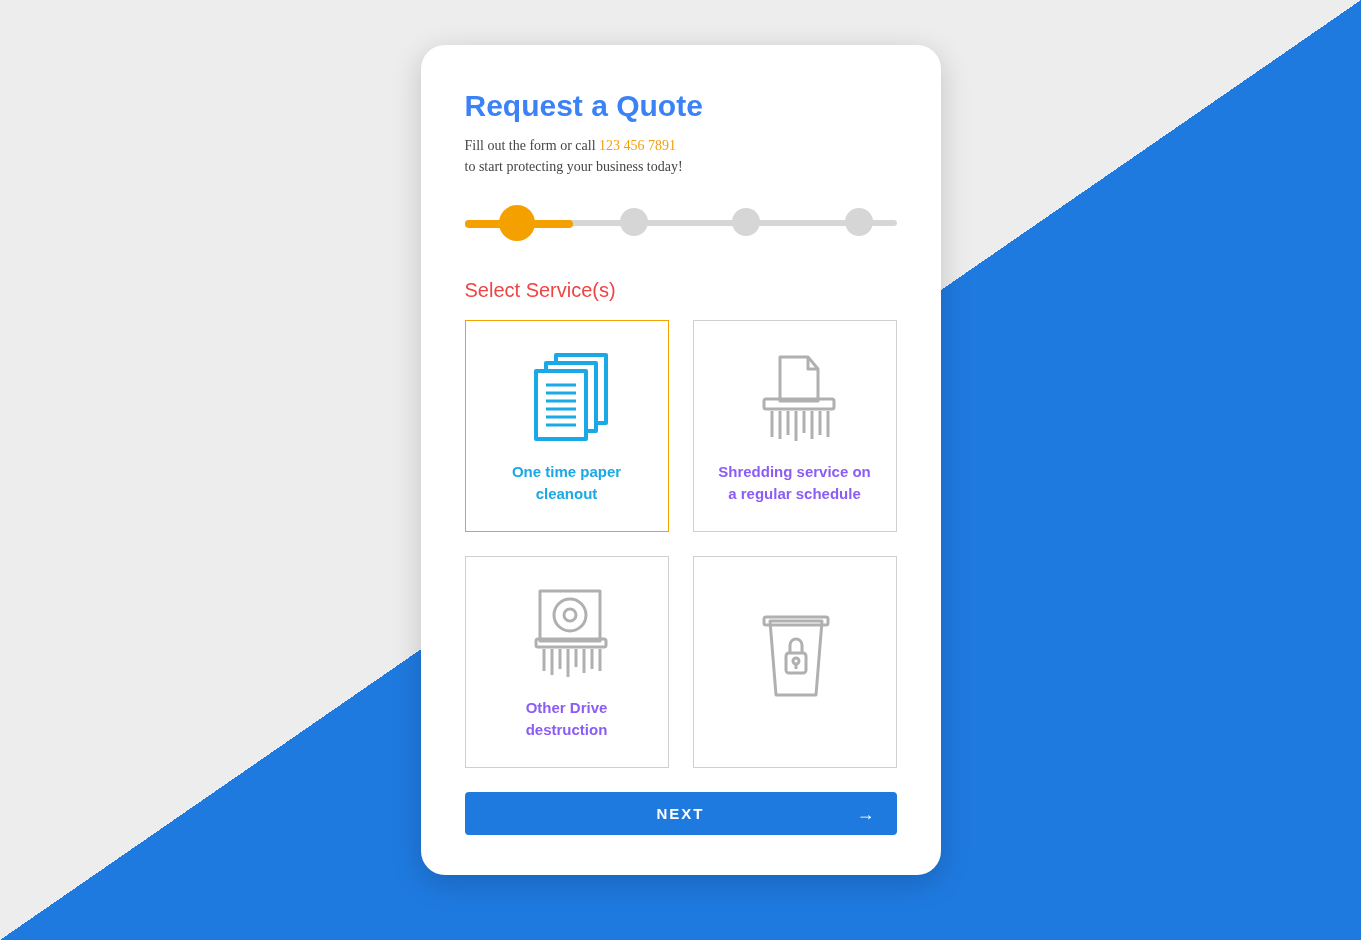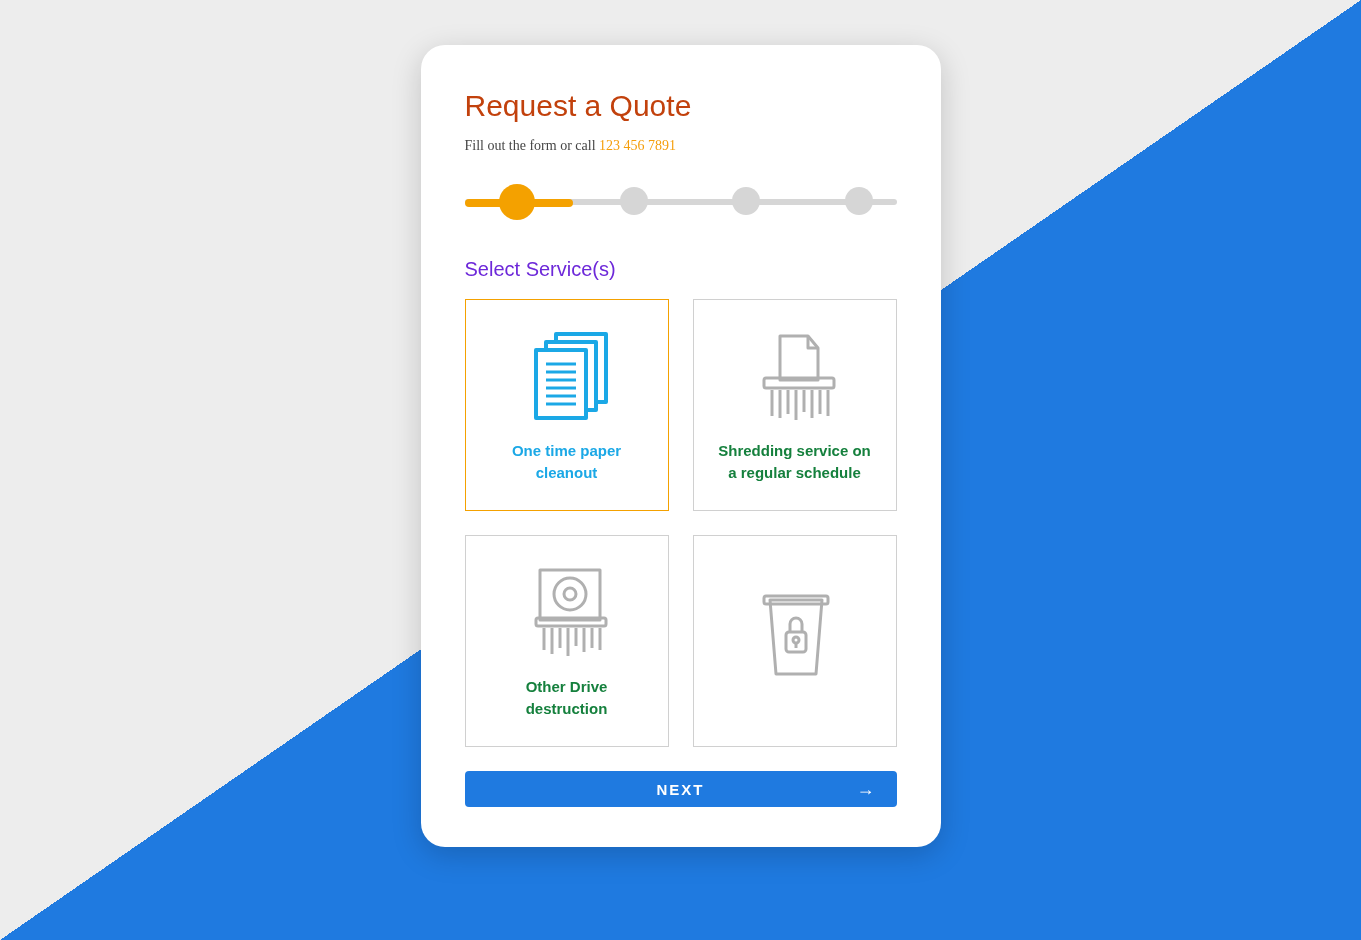--- a/index.html
+++ b/index.html
@@ -23,22 +23,22 @@
     z-index: 1;
     width: 520px;
     margin: 45px auto 0 auto;
     background: #fff;
     border-radius: 24px;
     box-shadow: 0 8px 30px rgba(0,0,0,0.18);
     padding: 44px 44px 40px 44px;
   }
   .title {
     font-size: 30px;
-    font-weight: 400;
-    color: #c2410c;
+    font-weight: 700;
+    color: #3b82f6;
     margin-bottom: 12px;
   }
   .subtitle-line {
     font-size: 14px;
     color: #454545;
     line-height: 1.5;
     font-family: Liberation Serif, serif;
   }
   .phone-link {
     color: #f59e0b;
@@ -70,21 +70,21 @@
     border-radius: 50%;
     background: #d6d6d6;
   }
   .dot.active {
     width: 36px; height: 36px; top: 0;
     background: #f4a100;
   }
   .section-title {
     font-size: 20px;
     font-weight: 500;
-    color: #6d28d9;
+    color: #ef4444;
     margin-top: 38px;
     margin-bottom: 18px;
   }
   .grid {
     display: grid;
     grid-template-columns: 1fr 1fr;
     gap: 24px;
   }
   .option {
     border: 1px solid #d0d0d0;
@@ -102,32 +102,32 @@
   }
   .option .icon-wrap {
     height: 100px;
     display: flex;
     align-items: center;
     justify-content: center;
     margin-bottom: 14px;
   }
   .option .label {
     font-size: 15px;
-    color: #15803d;
+    color: #8b5cf6;
     line-height: 1.45;
     font-weight: 600;
   }
   .option.selected .label {
     color: #1ba8e6;
     font-weight: 700;
   }
   .next-btn {
     margin-top: 24px;
     width: 100%;
-    height: 36px;
+    height: 43px;
     background: #1f7ae0;
     color: #fff;
     border: none;
     border-radius: 4px;
     font-size: 15px;
     font-weight: 700;
     letter-spacing: 2px;
     cursor: pointer;
     position: relative;
     display: flex;
@@ -148,20 +148,21 @@
 
 <div class="bg-triangle"></div>
 
 <div class="card">
 
   <h1 class="title">Request a Quote</h1>
 
   <p class="subtitle-line">
     <span>Fill out the form or call </span><a href="#" class="phone-link">123 456 7891</a>
   </p>
+  <p class="subtitle-line">to start protecting your business today!</p>
 
   <div class="progress-wrap">
     <div class="track"></div>
     <div class="track-fill" style="width:25%"></div>
     <div class="dot active" style="left:8%"></div>
     <div class="dot" style="left:36%"></div>
     <div class="dot" style="left:62%"></div>
     <div class="dot" style="left:88%"></div>
   </div>
 

